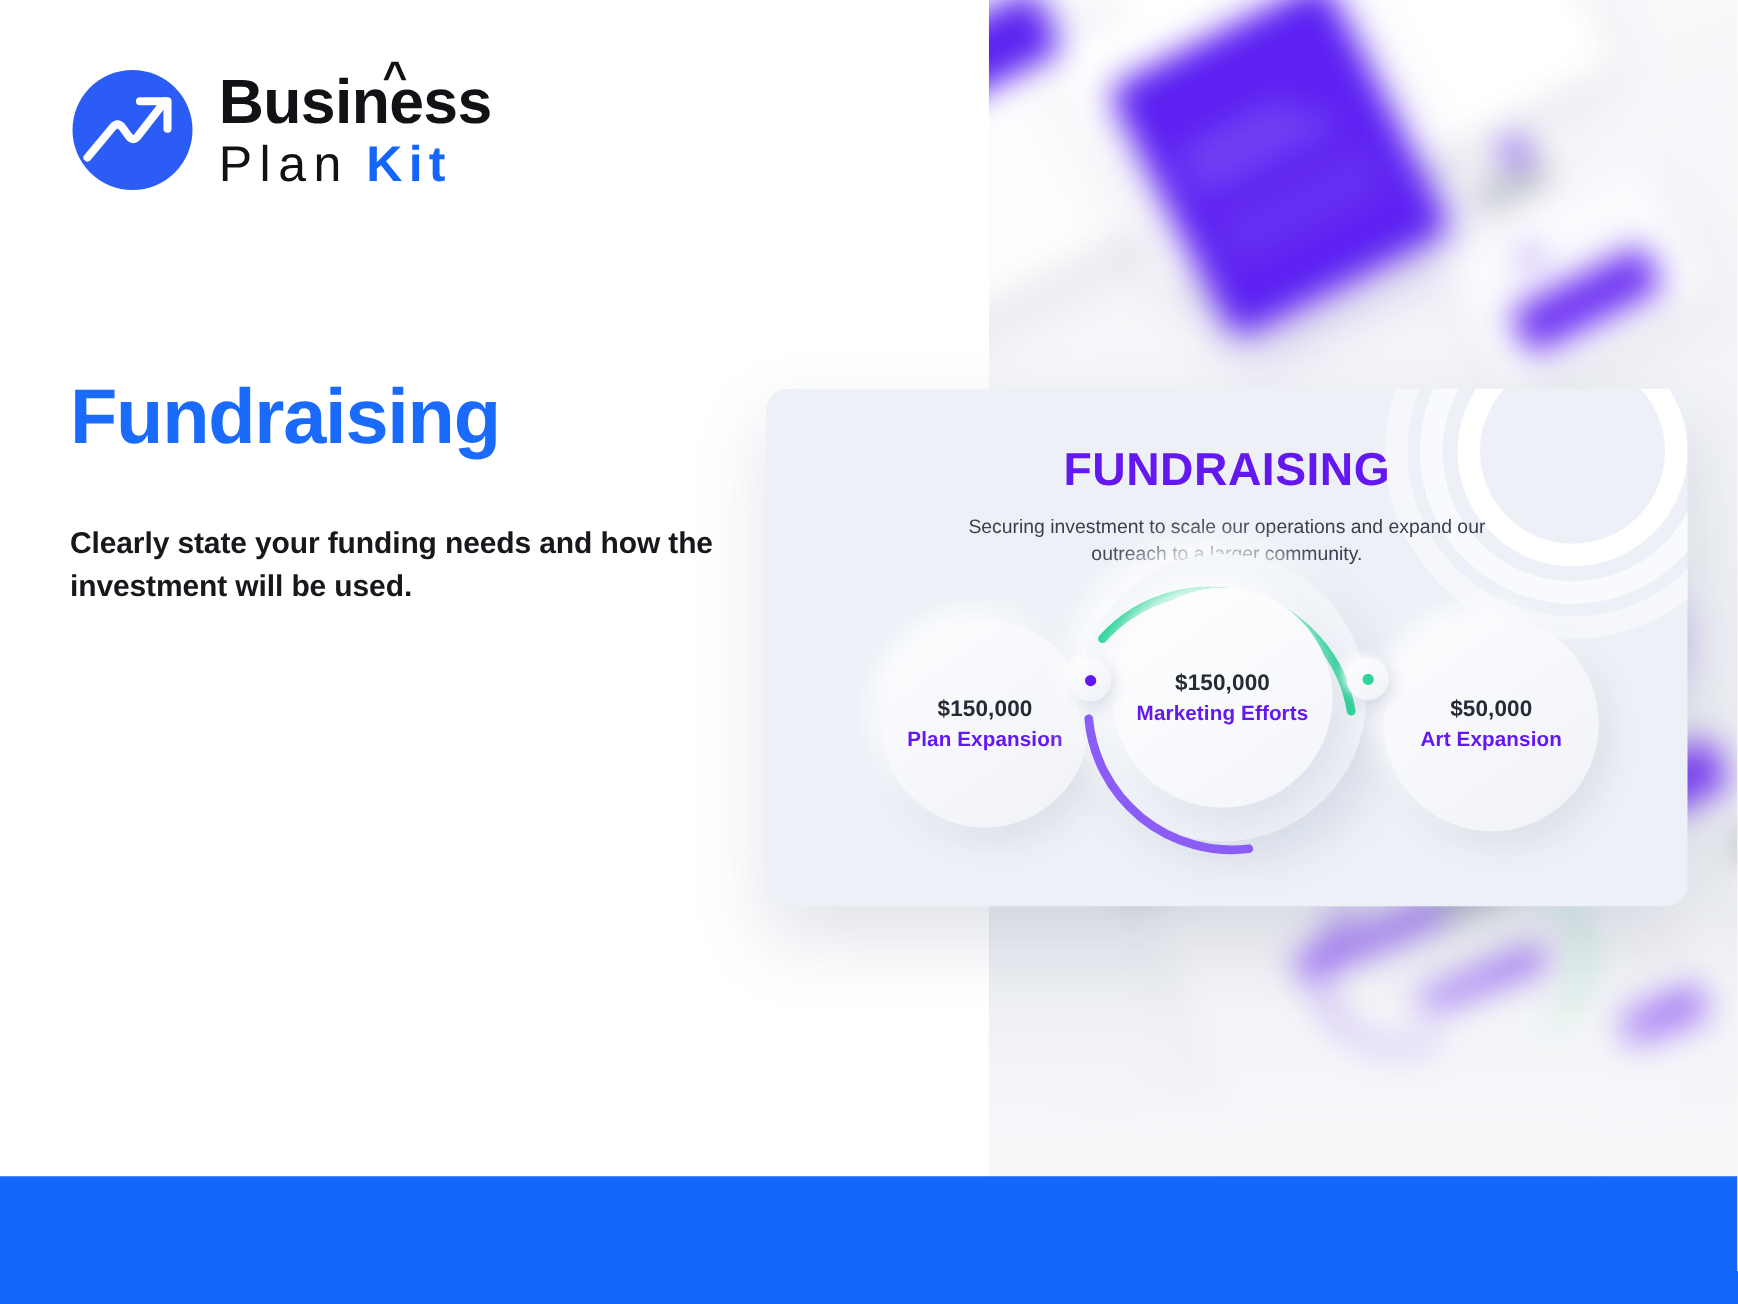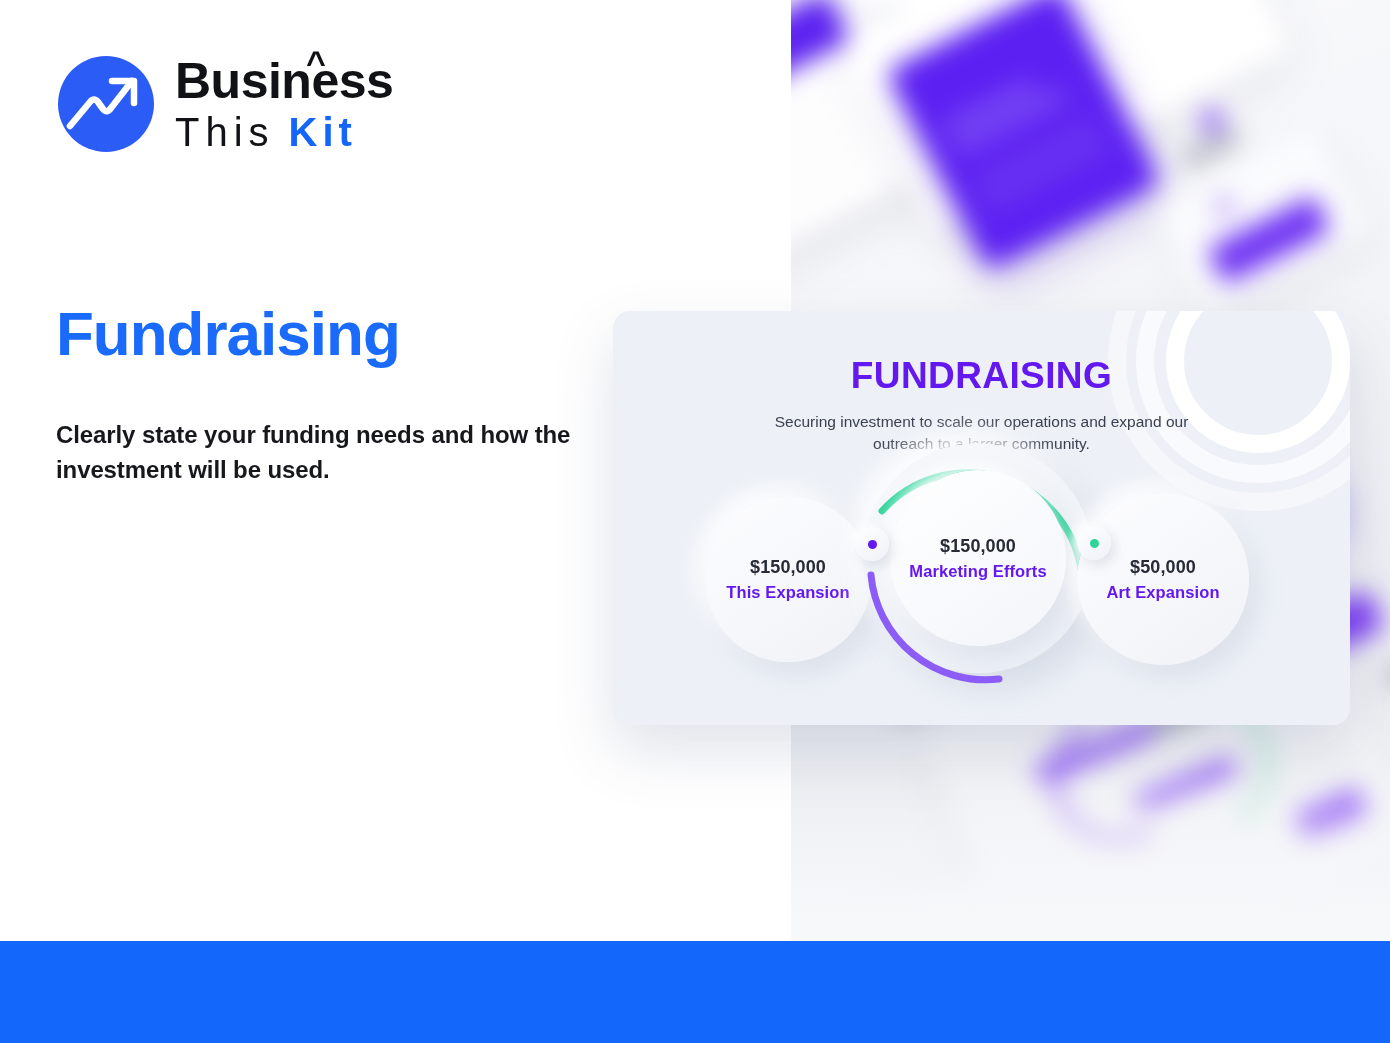--- a/index.html
+++ b/index.html
@@ -159,21 +159,21 @@
     justify-content:center; }
   .amount{ font-size:18px; font-weight:bold; color:#262b36;
     letter-spacing:.1px; }
   .cat{ font-size:16.5px; font-weight:bold; color:#6418f0;
     margin-top:5px; letter-spacing:.1px;text-align:right; }
 
   .b-left{ left:92px; top:35px; width:166px; height:166px;
     background:linear-gradient(145deg,#fdfdff,#f0f2f7);
     box-shadow:10px 12px 26px rgba(130,140,170,.16),
                -8px -8px 20px rgba(255,255,255,.95); }
-  .b-right{ left:464px; top:32px; width:172px; height:172px;
+  .b-right{ left:494px; top:32px; width:172px; height:172px;
     background:linear-gradient(145deg,#fdfdff,#f0f2f7);
     box-shadow:10px 12px 26px rgba(130,140,170,.16),
                -8px -8px 20px rgba(255,255,255,.95); }
   .b-center-outer{ left:250px; top:-18px; width:230px; height:230px;
     background:linear-gradient(150deg,#f7f9fc,#e9edf4);
     box-shadow:14px 16px 34px rgba(130,140,170,.20),
                -10px -10px 24px rgba(255,255,255,.95); }
   .b-center-inner{ left:277px; top:9px; width:176px; height:176px;
     background:linear-gradient(145deg,#ffffff,#f3f5fa);
     box-shadow:8px 10px 22px rgba(130,140,170,.14),
@@ -247,21 +247,21 @@
         <circle cx="50" cy="50" r="48" fill="#2b5cf6"></circle>
         <path d="M14 72 L34 48 Q38 43 42 48 L47 55 Q51 60 55 54 L76 27" fill="none" stroke="#ffffff" stroke-width="6.5" stroke-linecap="round" stroke-linejoin="round"></path>
         <path d="M56 27 L78 27 L78 49" fill="none" stroke="#ffffff" stroke-width="6.5" stroke-linecap="round" stroke-linejoin="round"></path>
       </svg>
       <div class="wordmark">
         <div class="wm-top">
           <span>Business</span>
           <span class="wm-hat">^</span>
         </div>
         <div class="wm-bottom">
-          <span class="wm-plan">This</span><span class="wm-kit">Kit</span>
+          <span class="wm-plan">Plan</span><span class="wm-kit">Kit</span>
         </div>
       </div>
     </div>
 
     <h1 class="page-title">Fundraising</h1>
 
     <div class="body-copy">
       <p>Clearly state your funding needs and how the investment will be used.</p>
     </div>
   </div>
@@ -275,21 +275,21 @@
     </div>
 
     <div class="pv-title">FUNDRAISING</div>
     <div class="pv-sub">Securing investment to scale our operations and expand our outreach to a larger community.</div>
 
     <div class="viz">
 
       <div class="bubble b-left">
         <div class="bubble-inner">
           <div class="amount">$150,000</div>
-          <div class="cat">This Expansion</div>
+          <div class="cat">Plan Expansion</div>
         </div>
       </div>
 
       <div class="bubble b-center-outer"></div>
 
       <svg class="arc-svg" viewBox="0 0 258 258">
         <path d="M 33 82 A 115 115 0 0 1 232 140" fill="none" stroke="#2fd49b" stroke-width="7" stroke-linecap="round"></path>
         <path d="M 22 146 A 115 115 0 0 0 150 250" fill="none" stroke="#8b5cf6" stroke-width="7" stroke-linecap="round"></path>
       </svg>
 

